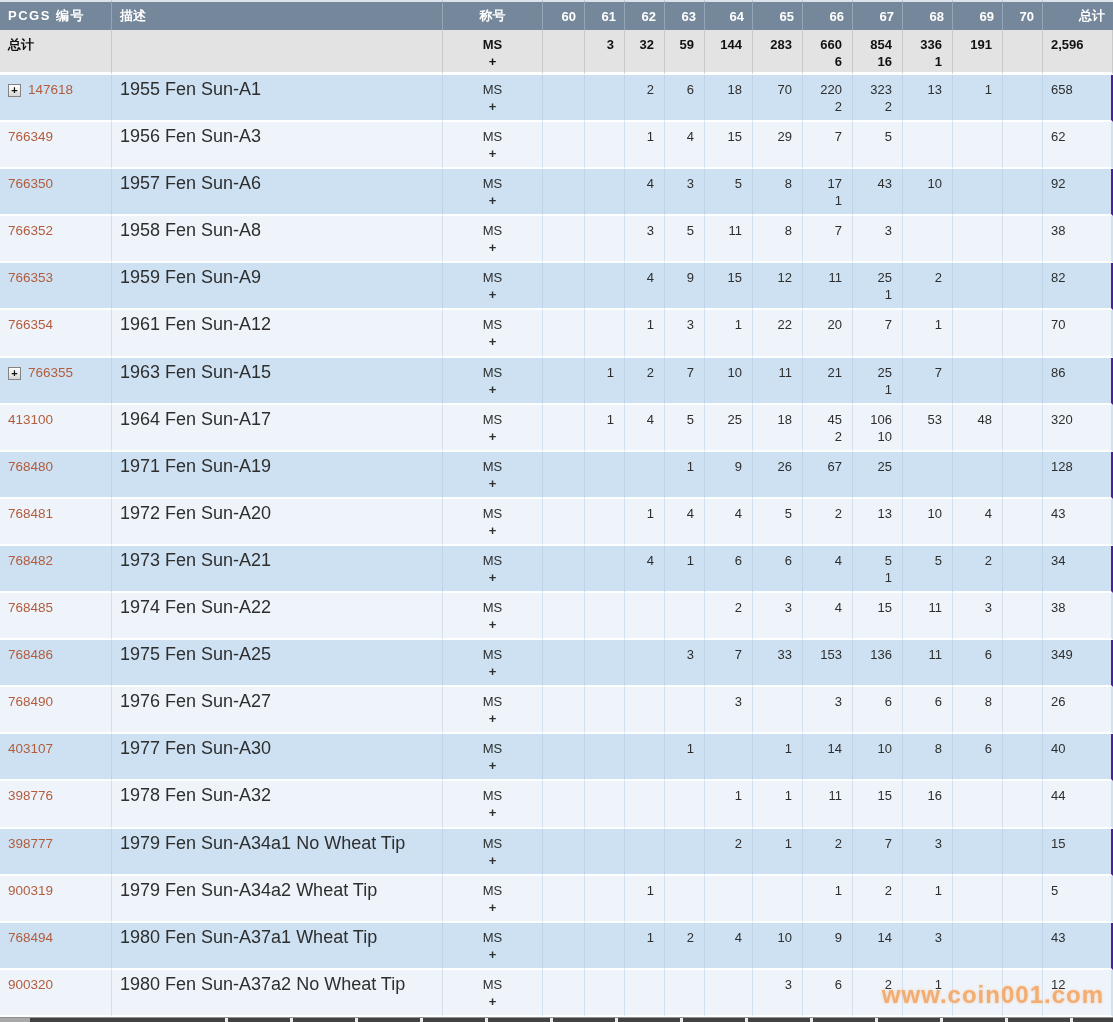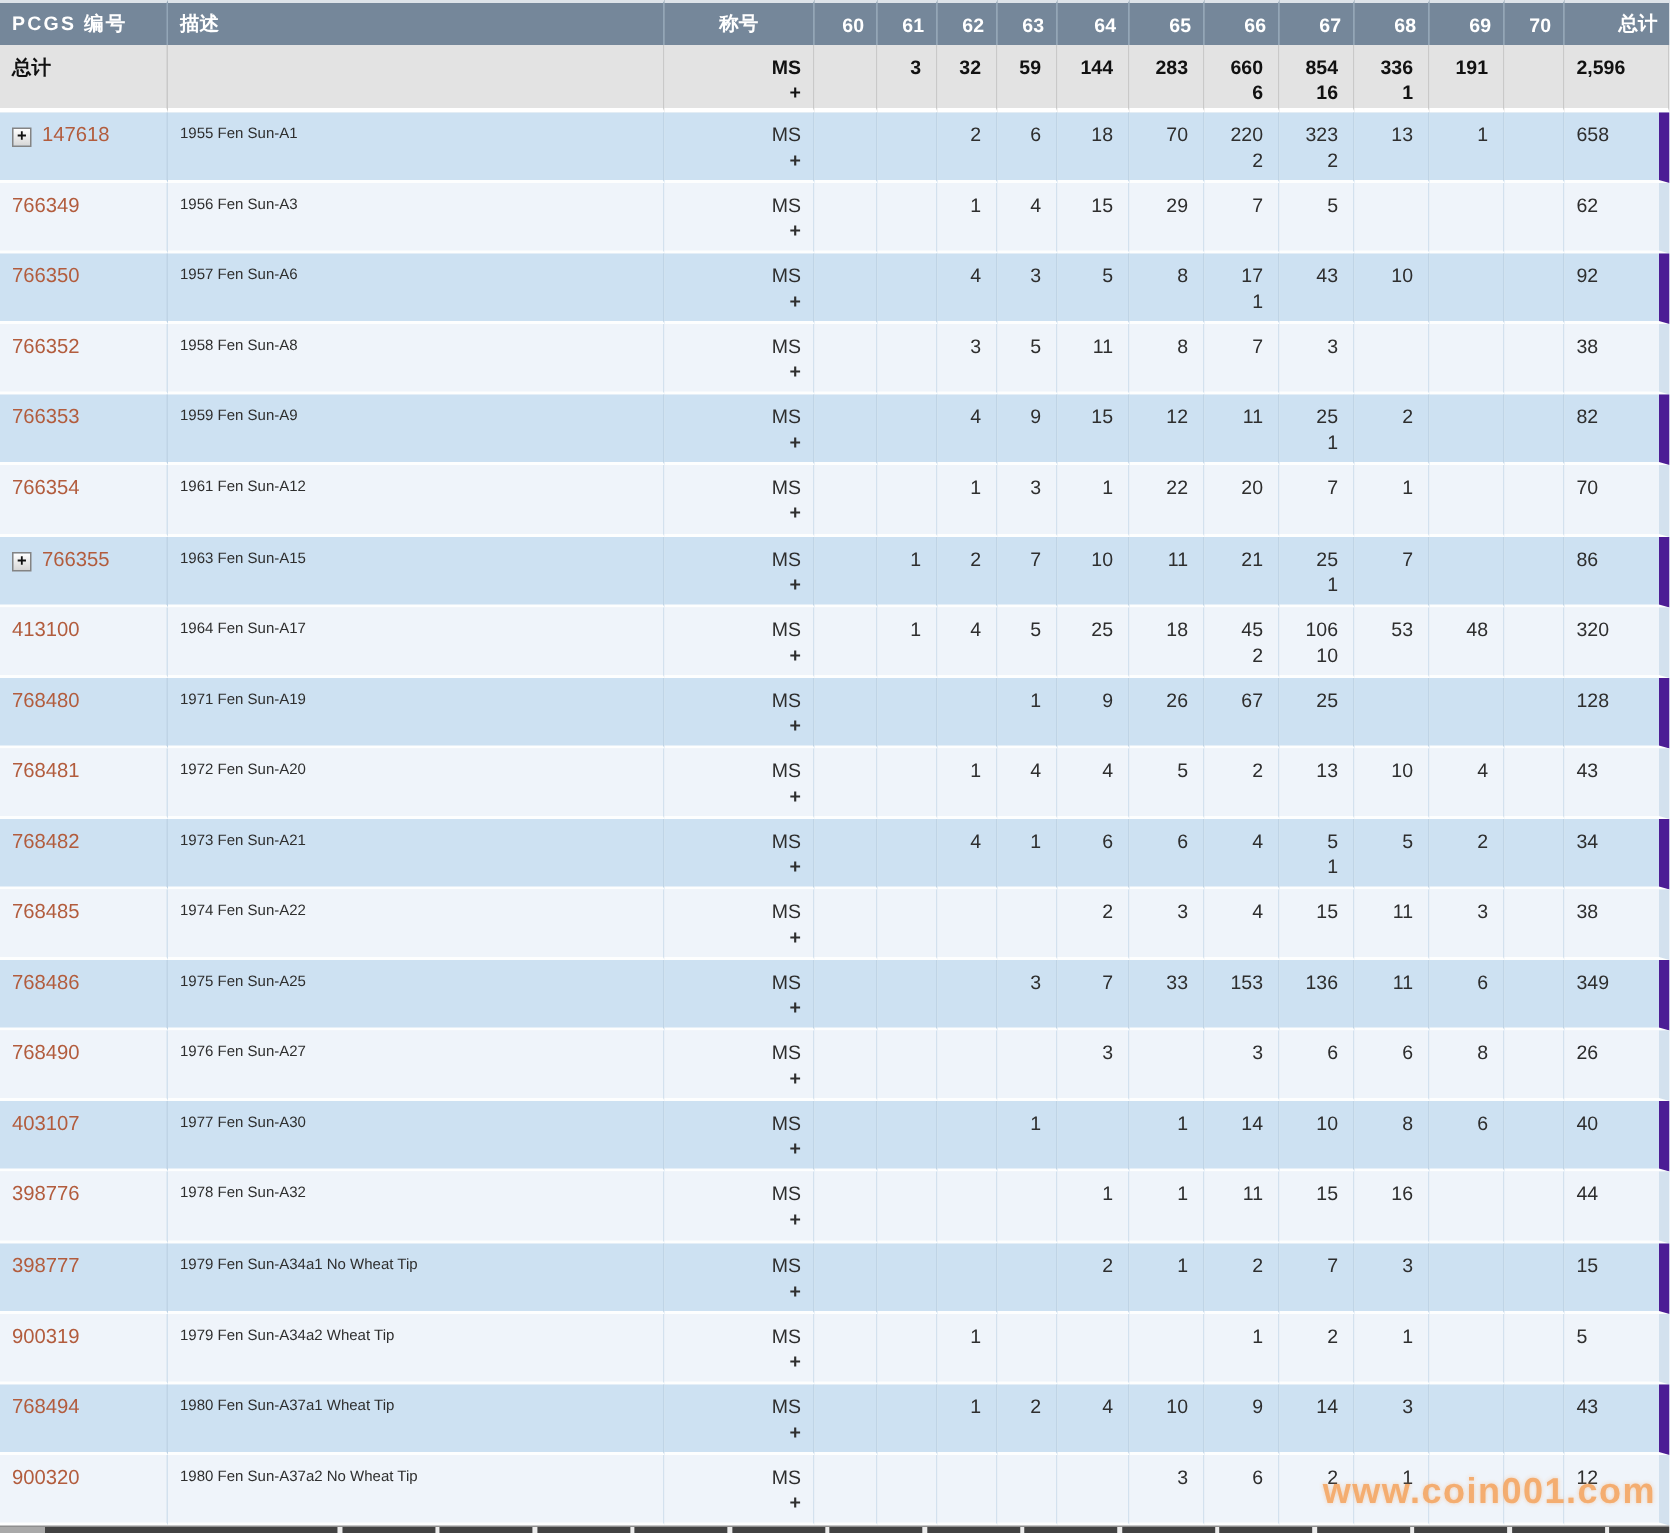--- a/index.html
+++ b/index.html
@@ -40,42 +40,42 @@
   td{
     font-size:13px;color:#2e2e2e;
     vertical-align:top;
     border-right:1px solid #bfd4e6;
     border-bottom:2px solid #fdfefe;
     padding:6px 8px 0 8px;
     height:47.1px;
     line-height:17px;
     overflow:hidden;
   }
-  td:last-child{border-right:7px solid #4c1d95;}
+  td:last-child{border-right:2px solid #4c1d95;}
   tr.row-blue td{background:var(--row-blue);}
   tr.row-light td{background:var(--row-light);border-right-color:#d3e1ee;}
 
   tr.total-row td{
     background:var(--total-row-bg);
     font-weight:bold;color:#111;
     border-right:1px solid #c9c9c9;
     border-bottom:3px solid #fff;
     height:45px;
   }
   .pcgs-cell{white-space:nowrap;}
   .pcgs-link{color:var(--pcgs-link);font-size:13.5px;cursor:pointer;}
   .expand-box{
     display:inline-block;width:11px;height:11px;
     border:1px solid #848484;
     background:linear-gradient(#ffffff,#d7d7d7);
     color:#111;font-size:11px;line-height:10px;font-weight:bold;
     text-align:center;margin-right:7px;vertical-align:0px;cursor:pointer;
   }
-  .desc-cell{font-size:10px;white-space:nowrap;}
-  .des-cell{text-align:right;}
+  .desc-cell{font-size:18px;white-space:nowrap;}
+  .des-cell{text-align:center;}
   .des-line2{font-weight:bold;}
   tr.total-row .des-cell div{font-weight:bold;}
   .grade-cell{text-align:right;padding-right:10px;}
   .total-cell{text-align:left;padding-right:8px;}
   .g-line{text-align:right;}
 
   .bottom-strip{
     position:absolute;left:0;top:1017px;width:1113px;height:5px;
     border-top:1px solid #8f8f8f;
     background:

